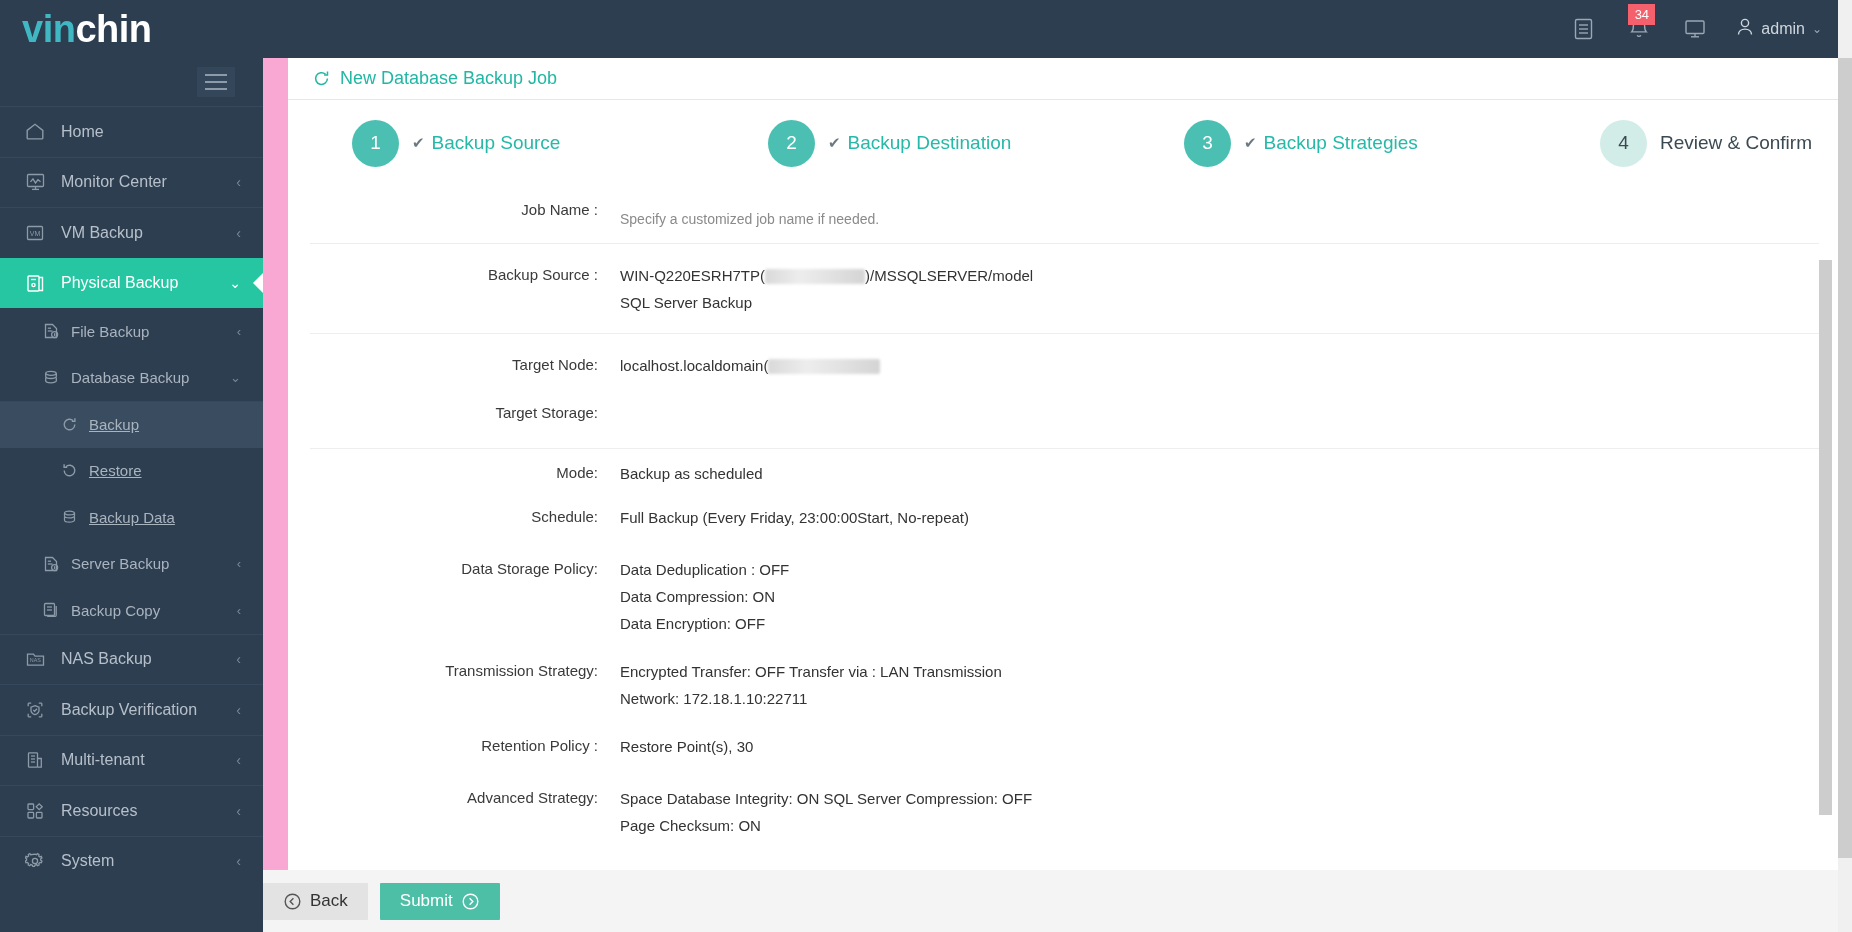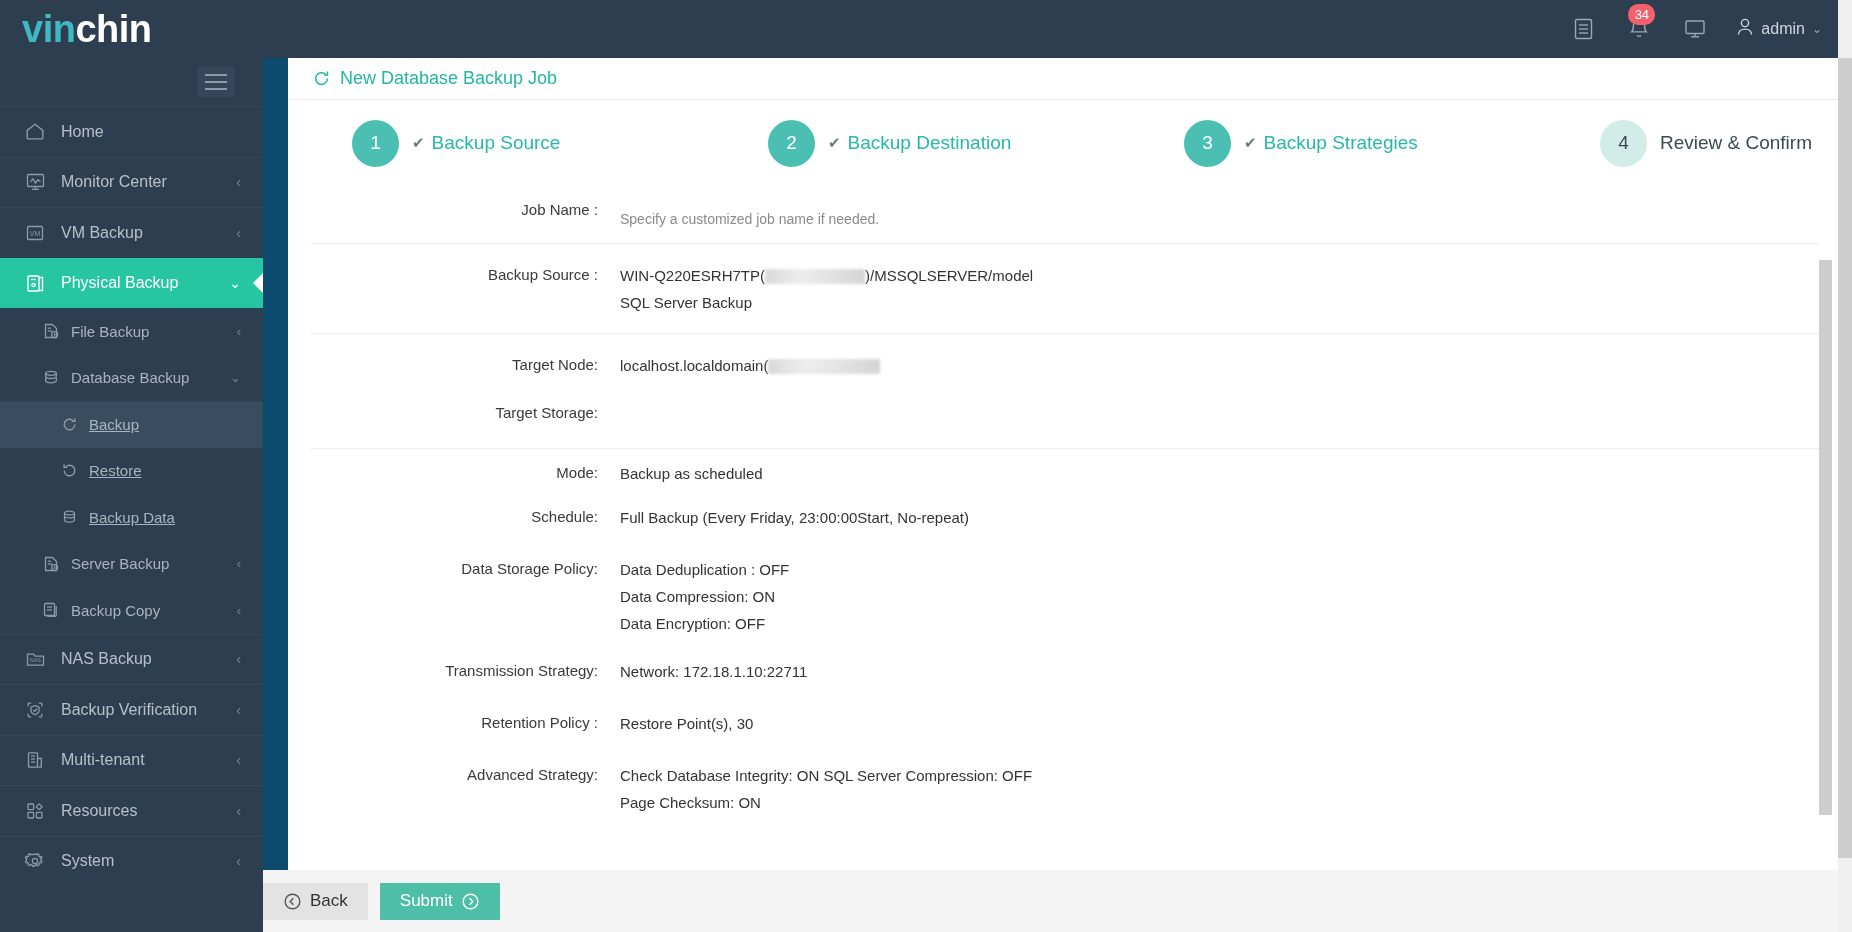--- a/index.html
+++ b/index.html
@@ -44,21 +44,21 @@
     position: relative;
     display: flex; align-items: center; justify-content: center;
     width: 30px; height: 34px;
     cursor: pointer;
   }
   .tr-icon svg { display: block; }
   .badge {
     position: absolute;
     top: -8px; left: 4px;
     min-width: 27px; height: 21px;
-    border-radius: 10px;
+    border-radius: 0;
     background: #f4606c;
     color: #fff;
     font-size: 13px;
     display: flex; align-items: center; justify-content: center;
     padding: 0 5px;
     z-index: 3;
     font-family: "Liberation Sans", sans-serif;
   }
   .user {
     display: flex; align-items: center; gap: 7px;
@@ -152,21 +152,21 @@
   .sub-item.lvl1 { padding-left: 40px; }
   .sub-item.lvl2 { padding-left: 58px; text-decoration: underline; }
   .sub-item.selected { background: #3a4c60; }
   .nav-sep { border-top: 1px solid #36485c; }
 
   
   .content {
     position: absolute;
     top: 58px; left: 263px;
     width: 1589px; height: 874px;
-    background: #0c4a6e;
+    background: #f9a8d4;
   }
   .panel {
     position: absolute;
     top: 0; left: 25px;
     width: 1552px;
     height: 874px;
     background: #ffffff;
     border-bottom: 1px solid #e4e4e4;
   }
   .panel-head {
@@ -667,33 +667,34 @@
           <div class="val">
             <div>Data Deduplication : OFF</div>
             <div>Data Compression: ON</div>
             <div>Data Encryption: OFF</div>
           </div>
         </div>
 
         <div class="row subrow">
           <div class="lab">Transmission Strategy:</div>
           <div class="val">
+            <div>Encrypted Transfer: OFF Transfer via : LAN Transmission</div>
             <div>Network: 172.18.1.10:22711</div>
           </div>
         </div>
 
         <div class="row subrow">
           <div class="lab">Retention Policy :</div>
           <div class="val">Restore Point(s), 30</div>
         </div>
 
         <div class="row subrow">
           <div class="lab">Advanced Strategy:</div>
           <div class="val">
-            <div>Check Database Integrity: ON SQL Server Compression: OFF</div>
+            <div>Space Database Integrity: ON SQL Server Compression: OFF</div>
             <div>Page Checksum: ON</div>
           </div>
         </div>
 
       </div>
 
       <div class="inner-scroll-track">
         <div class="inner-scroll-thumb"></div>
       </div>
     </div>

